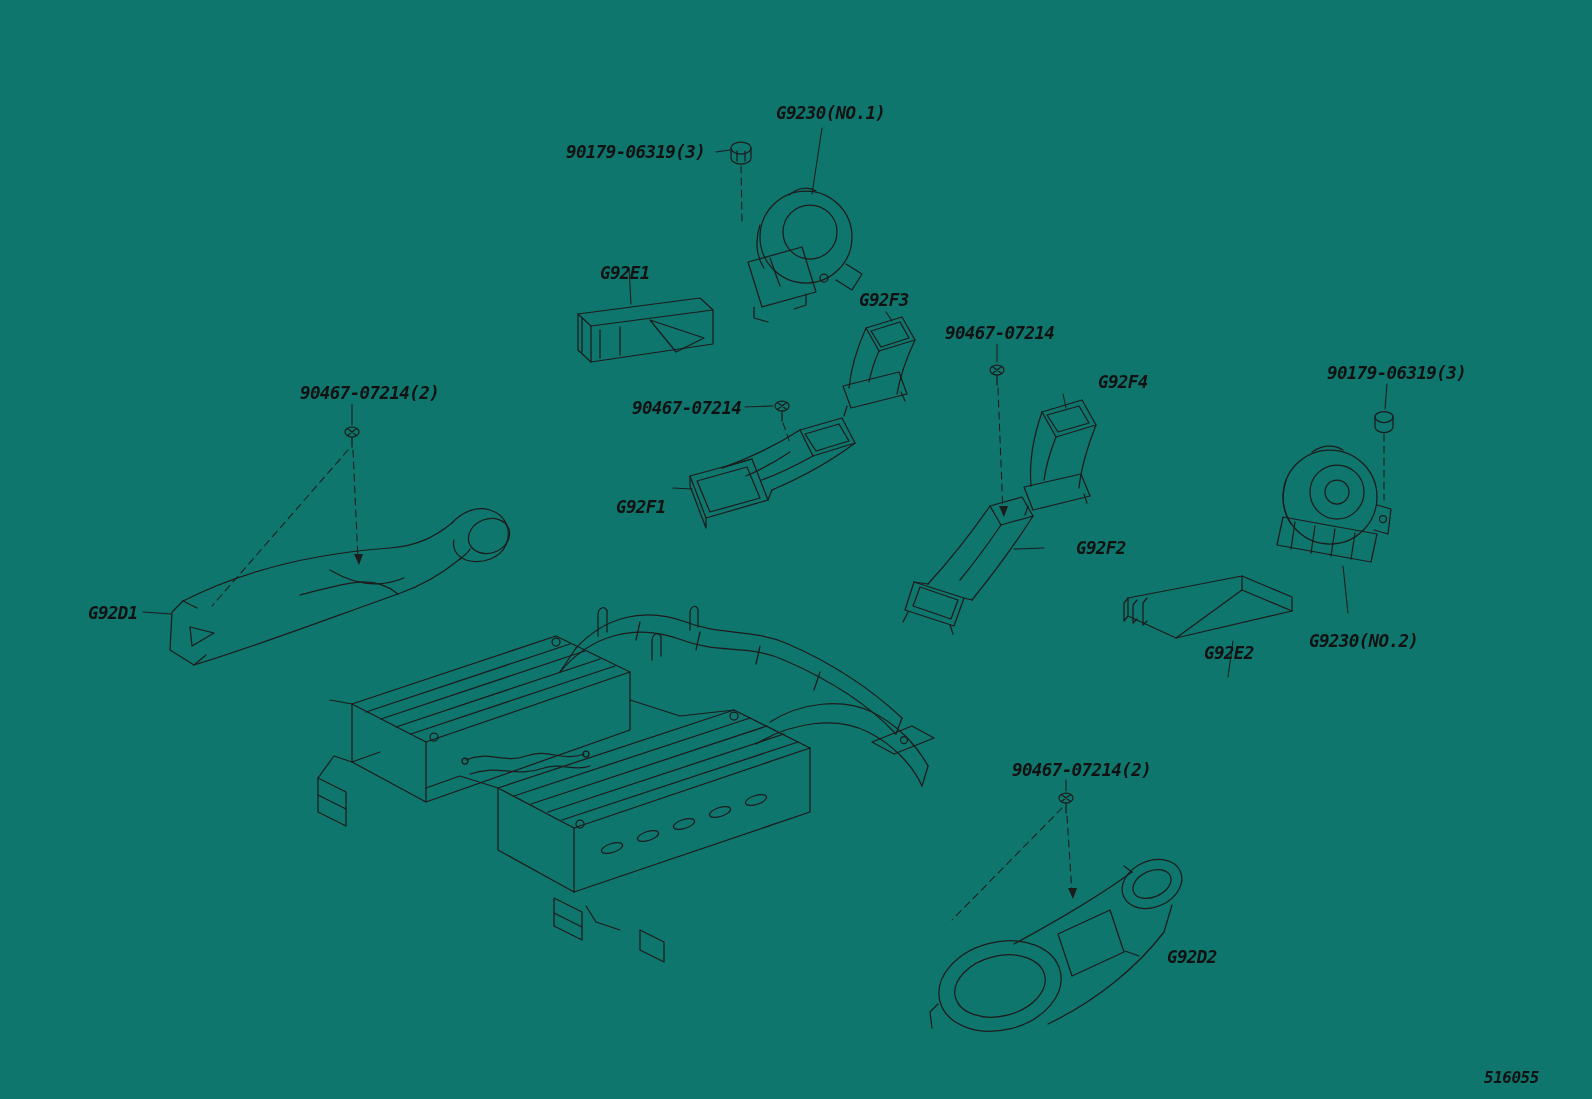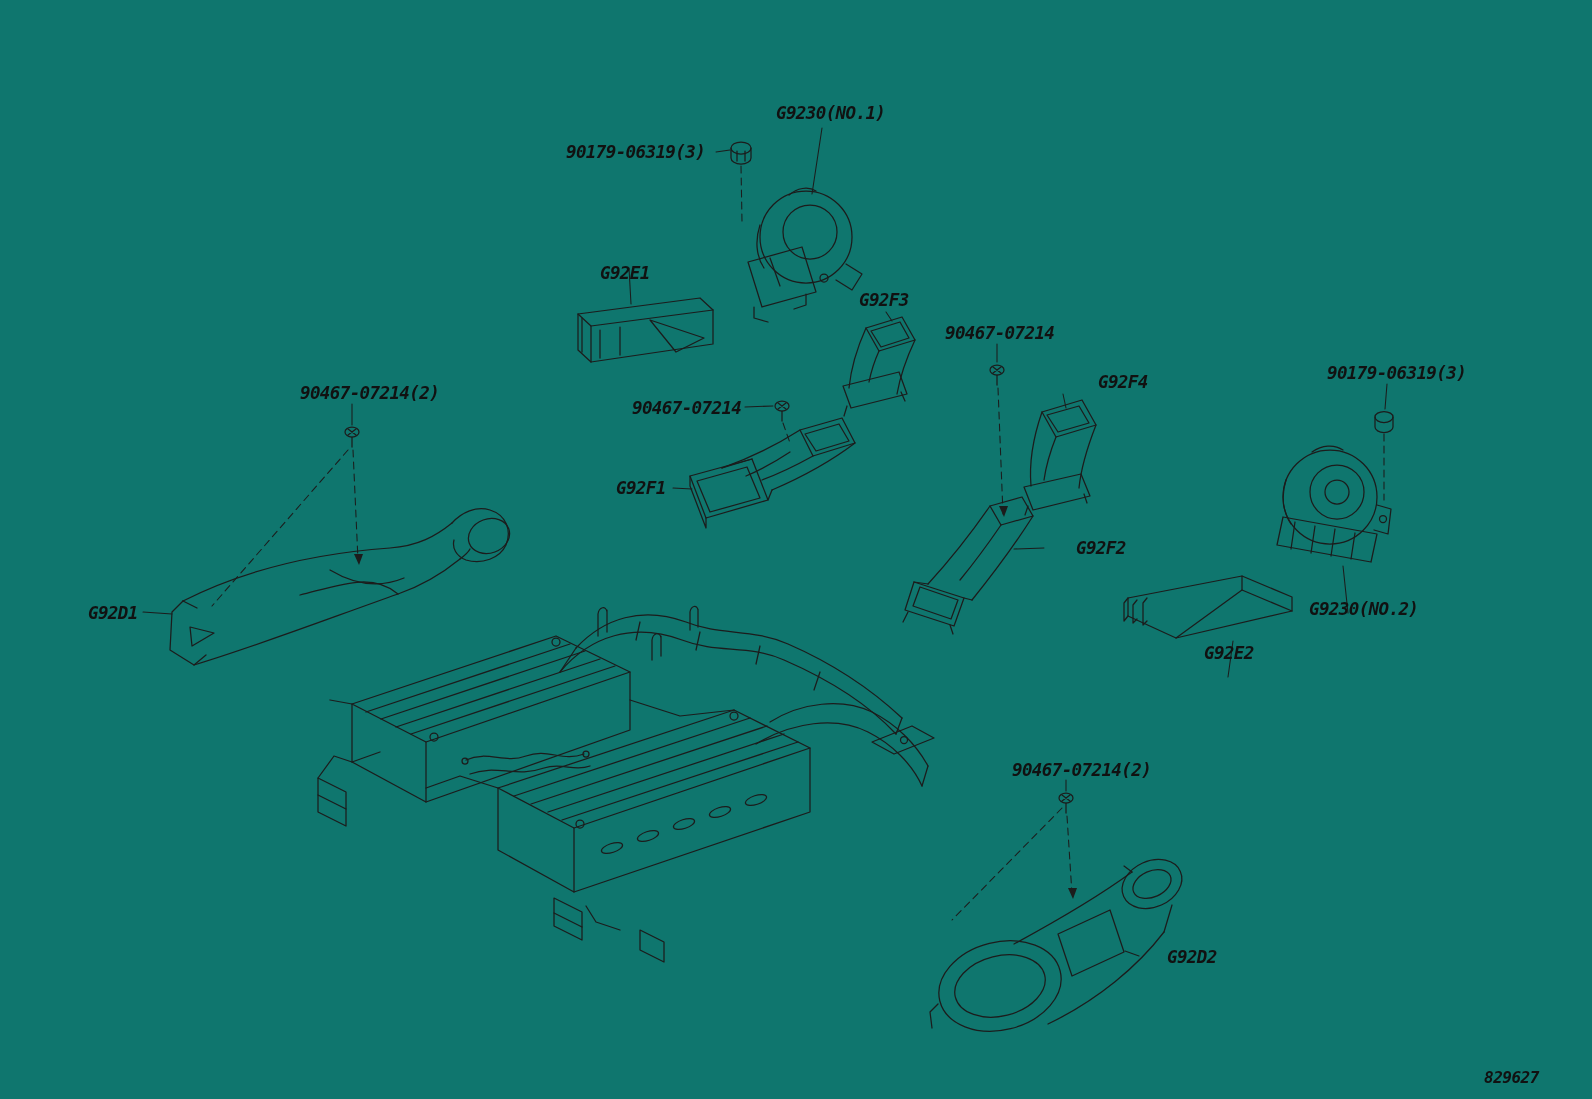--- a/index.html
+++ b/index.html
@@ -280,22 +280,22 @@
 
   <div class="part-label" style="left:776px;top:104px">G9230(NO.1)</div>
   <div class="part-label" style="left:566px;top:143px">90179-06319(3)</div>
   <div class="part-label" style="left:600px;top:264px">G92E1</div>
   <div class="part-label" style="left:859px;top:291px">G92F3</div>
   <div class="part-label" style="left:945px;top:324px">90467-07214</div>
   <div class="part-label" style="left:1098px;top:373px">G92F4</div>
   <div class="part-label" style="left:1327px;top:364px">90179-06319(3)</div>
   <div class="part-label" style="left:300px;top:384px">90467-07214(2)</div>
   <div class="part-label" style="left:632px;top:399px">90467-07214</div>
-  <div class="part-label" style="left:616px;top:479px">G92F1</div>
+  <div class="part-label" style="left:616px;top:498px">G92F1</div>
   <div class="part-label" style="left:1076px;top:539px">G92F2</div>
   <div class="part-label" style="left:88px;top:604px">G92D1</div>
-  <div class="part-label" style="left:1309px;top:600px">G9230(NO.2)</div>
+  <div class="part-label" style="left:1309px;top:632px">G9230(NO.2)</div>
   <div class="part-label" style="left:1204px;top:644px">G92E2</div>
   <div class="part-label" style="left:1012px;top:761px">90467-07214(2)</div>
   <div class="part-label" style="left:1167px;top:948px">G92D2</div>
 
-  <div class="fig-number" style="left:1484px;top:1068px">829627</div>
+  <div class="fig-number" style="left:1484px;top:1068px">516055</div>
 </div>
 
 </body></html>

